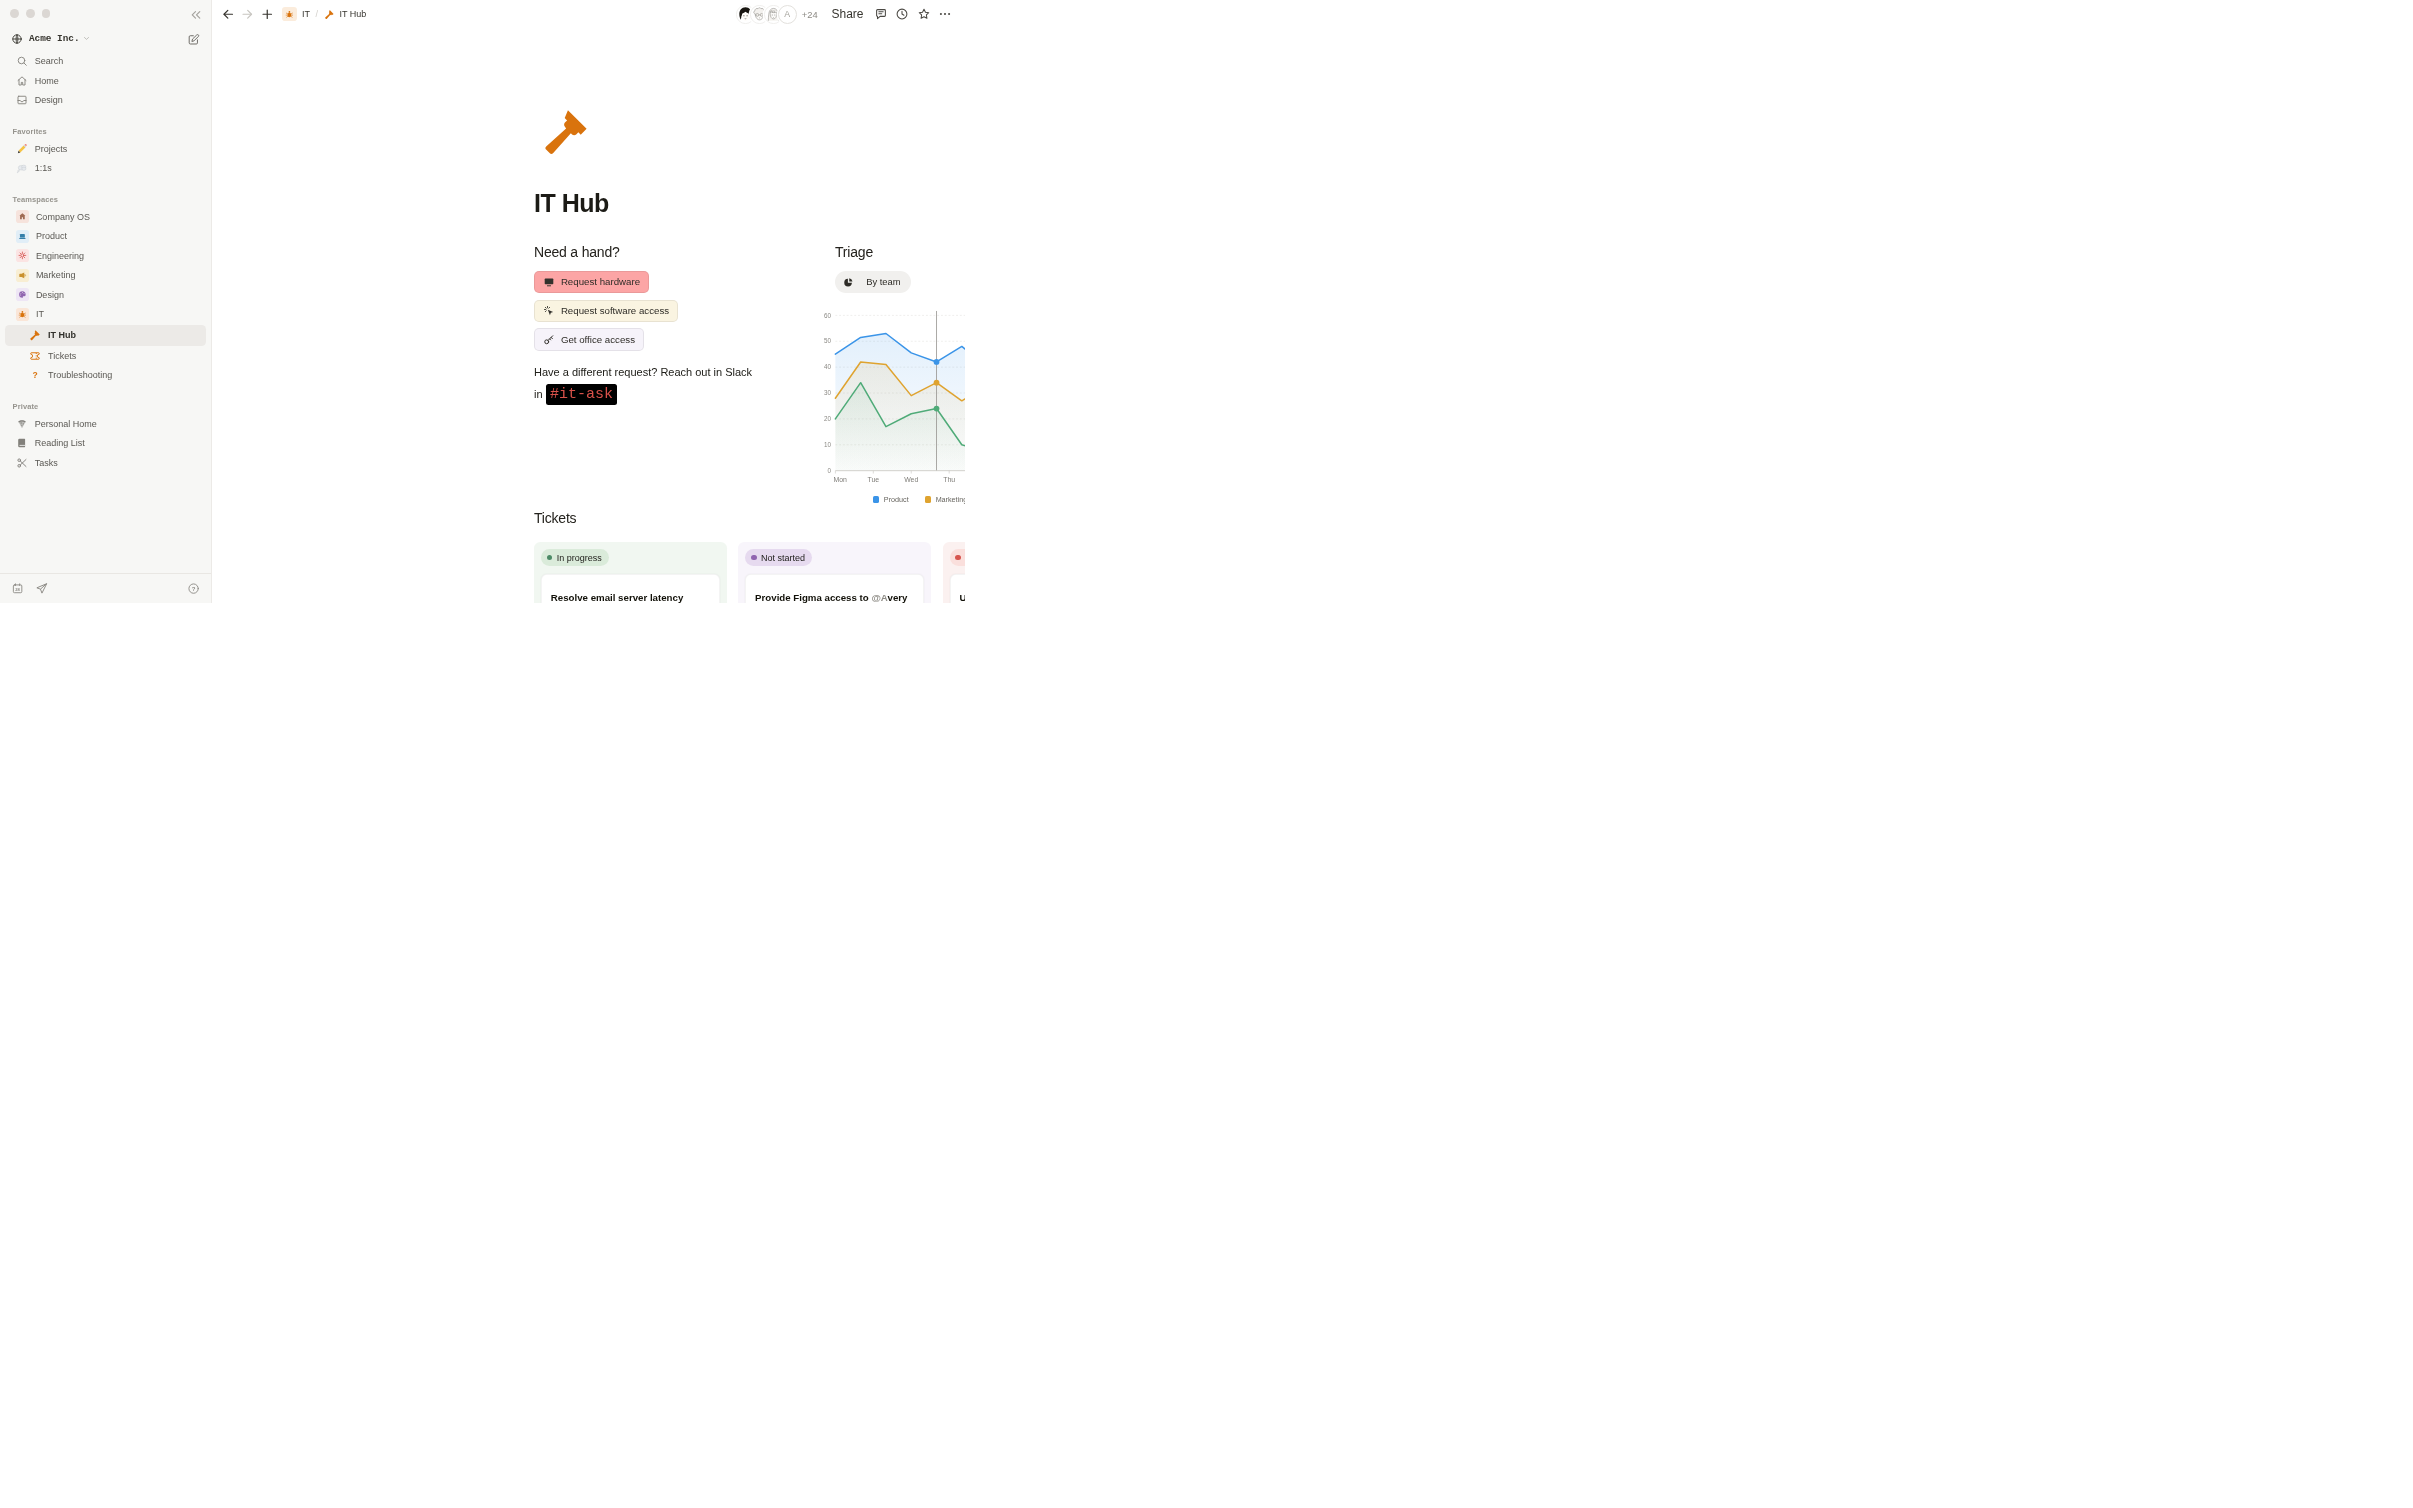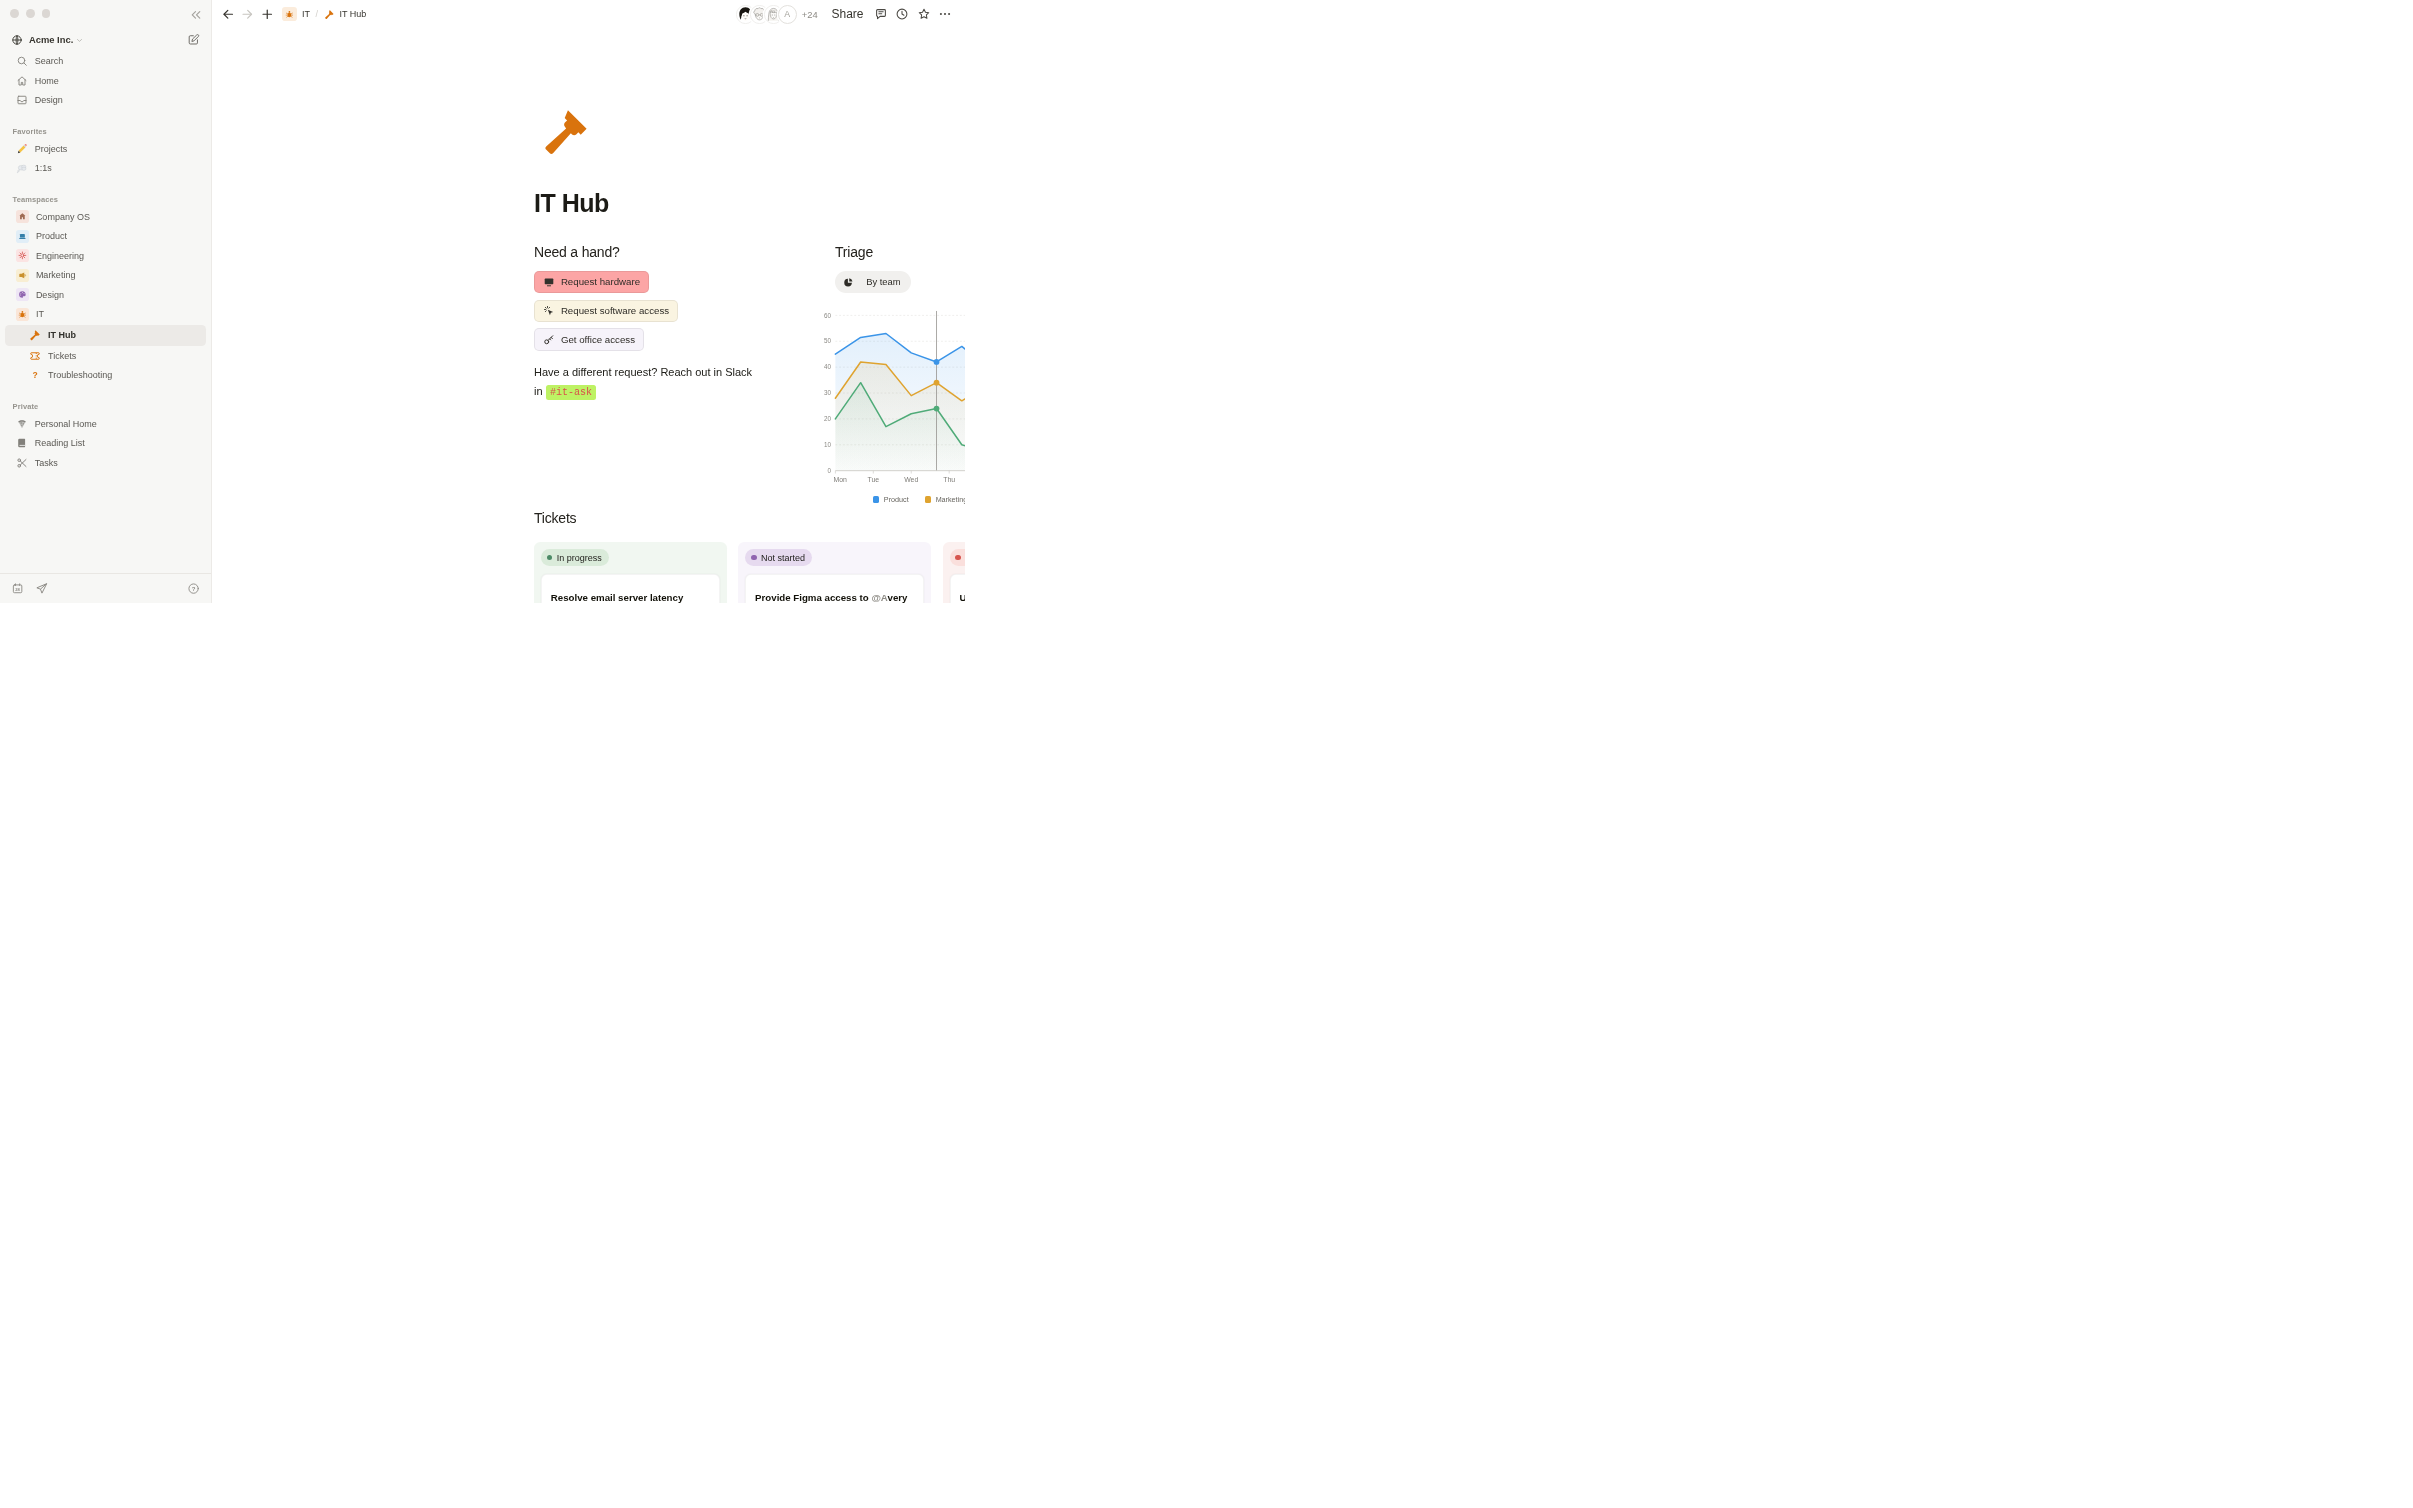--- a/index.html
+++ b/index.html
@@ -8,21 +8,21 @@
   .app { position:relative; width:965px; height:603px; display:flex; }
 
   
   .sidebar { width:212px; min-width:212px; height:100%; background:#F7F7F5; border-right:0.6px solid #ECEAE7; display:flex; flex-direction:column; position:relative; }
   .traffic { display:flex; gap:7px; padding:9.4px 0 0 10px; }
   .tl { width:8.8px; height:8.8px; border-radius:50%; background:#DBD7D3; }
   .collapse-btn { position:absolute; top:7px; right:7.5px; width:15.7px; height:15.7px; color:#A4A29D; }
   .icon { display:inline-flex; align-items:center; justify-content:center; flex:none; }
   .icon svg { width:100%; height:100%; display:block; }
 
-  .ws-row { display:flex; align-items:center; margin:12.6px 5px 2.5px 5px; padding:2.5px 5.7px; border-radius:3.8px; }
+  .ws-row { display:flex; align-items:flex-start; margin:12.6px 5px 2.5px 5px; padding:2.5px 5.7px; border-radius:3.8px;font-family:Liberation Mono, monospace; }
   .ws-globe { width:12px; height:12px; color:#37352F; }
   .ws-name { margin-left:6.3px; font-size:9.4px; font-weight:700; color:#37352F; }
   .ws-chev { width:7px; height:7px; color:#A9A7A2; margin-left:3.1px; margin-top:1.3px; }
   .ws-compose { margin-left:auto; width:13.2px; height:13.2px; color:#6E6C67; }
 
   .srow { display:flex; align-items:center; height:19.5px; padding:0 5px 0 15.7px; gap:7px; color:#5A5853; font-size:9px; font-weight:500; }
   .srow .ic { width:12px; height:12px; color:#82807B; }
   .section { margin-top:15px; }
   .sec-title { font-size:7.5px; font-weight:600; color:#96948E; padding:1.9px 5px 3.1px 12.6px; letter-spacing:0.1px; }
   .ts-icon { width:13.2px; height:13.2px; border-radius:2.8px; display:flex; align-items:center; justify-content:center; }
@@ -59,21 +59,21 @@
   
   .canvas { position:absolute; inset:0; }
   .page-icon { position:absolute; left:328px; top:105px; width:52px; height:52px; color:#D9730D; }
   .page-title { position:absolute; left:322px; top:189px; font-size:25px; font-weight:700; letter-spacing:-0.5px; color:#1C1B16; }
   .h2 { font-size:14px; font-weight:400; color:#24221D; letter-spacing:-0.2px; }
   .need { position:absolute; left:322px; top:244px; width:221px; }
   .btn-stack { margin-top:10.7px; }
   .action-btn { display:flex; width:max-content; align-items:center; gap:5.7px; height:22.6px; padding:0 8.2px; border:0.6px solid rgba(0,0,0,0.07); border-radius:5px; font-size:9.7px; font-weight:500; color:#2E2C27; margin-bottom:6.3px; cursor:default; }
   .btn-ic { width:12px; height:12px; color:#33312C; }
   .note { margin-top:12px; font-size:11px; line-height:1.72; color:#21201B; }
-  .code-chip { font-family:"Liberation Mono","DejaVu Sans Mono",monospace; font-size:10px; color:#D8514A; background:#bef264; padding:1.9px 4.4px; border-radius:2.5px; white-space:nowrap; }
+  .code-chip { font-family:"Liberation Mono","DejaVu Sans Mono",monospace; font-size:15px; color:#D8514A; background:#000000; padding:1.9px 4.4px; border-radius:2.5px; white-space:nowrap; }
 
   .triage { position:absolute; left:623px; top:244px; }
   .filter-pill { display:inline-flex; align-items:center; gap:13px; height:22.6px; border-radius:11.3px; background:#F1F0EE; padding:0 10px 0 7.5px; font-size:9.4px; font-weight:500; color:#2E2C27; margin-top:10.7px; }
   .pie-ic { width:10.7px; height:10.7px; color:#2E2C27; }
 
   .chart { position:absolute; left:602px; top:307px; width:254px; }
   .legend { display:flex; justify-content:center; gap:16.3px; margin-top:1.9px; font-size:7.2px; color:#67655F; }
   .legend-item { display:flex; align-items:center; gap:4.4px; }
   .swatch { width:6.3px; height:6.3px; border-radius:1.6px; }
 

